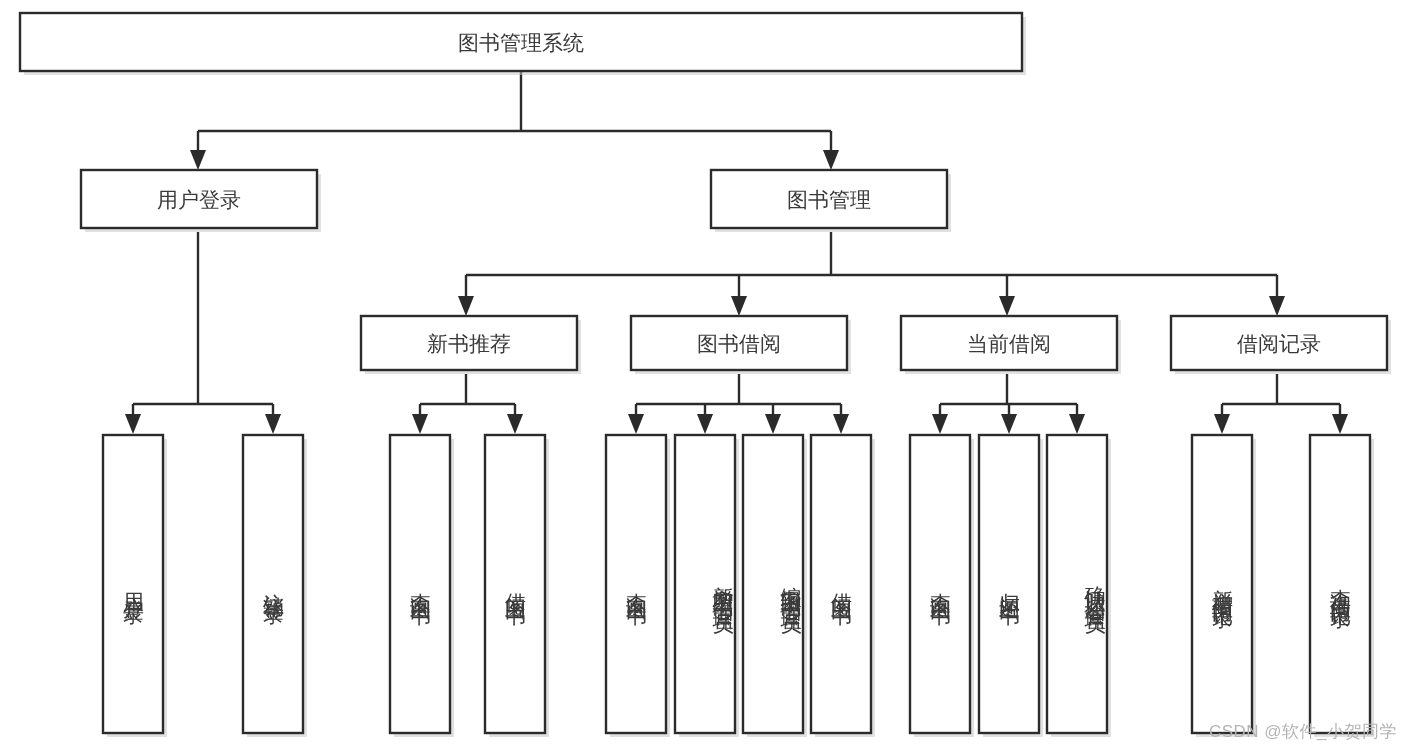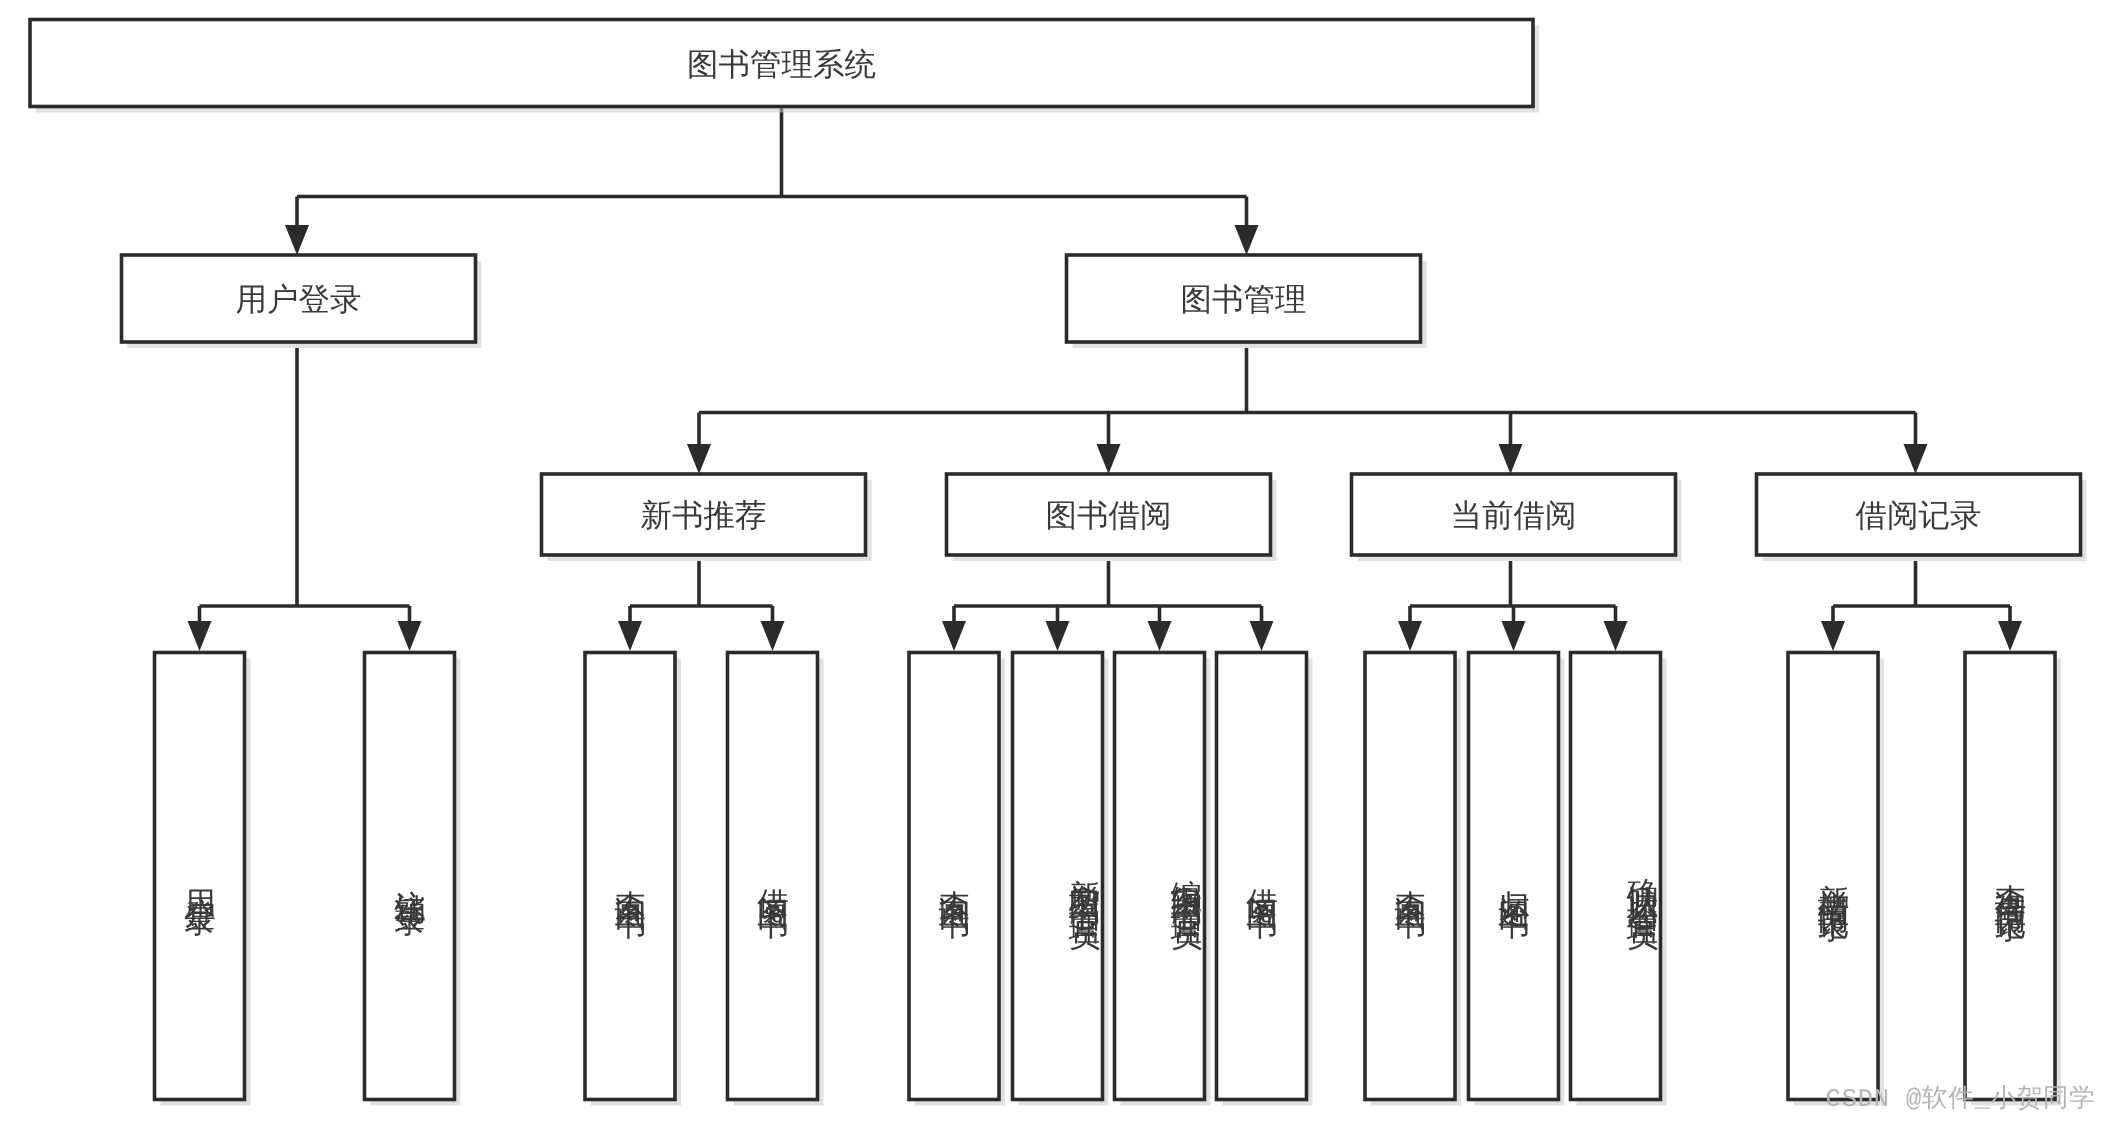--- a/index.html
+++ b/index.html
@@ -25,21 +25,21 @@
   }
   .leaf-label-wrap{
     position:absolute;display:flex;align-items:center;justify-content:center;
     writing-mode:vertical-rl;text-orientation:upright;
     font-size:21px;color:#3a3a3a;line-height:1.18;letter-spacing:4px;
     white-space:nowrap;pointer-events:none;
   }
   .watermark{
     position:absolute;right:8px;bottom:4px;
     font-size:17px;color:#b4b4b4;
-    font-family:Liberation Mono, monospace;
+    font-family:Liberation Sans, sans-serif;
     letter-spacing:.5px;white-space:nowrap;
   }
 </style>
 </head>
 <body>
 
 <div id="diagram-root">
 
   <svg id="tree" viewBox="0 0 1405 747">
     <defs>

